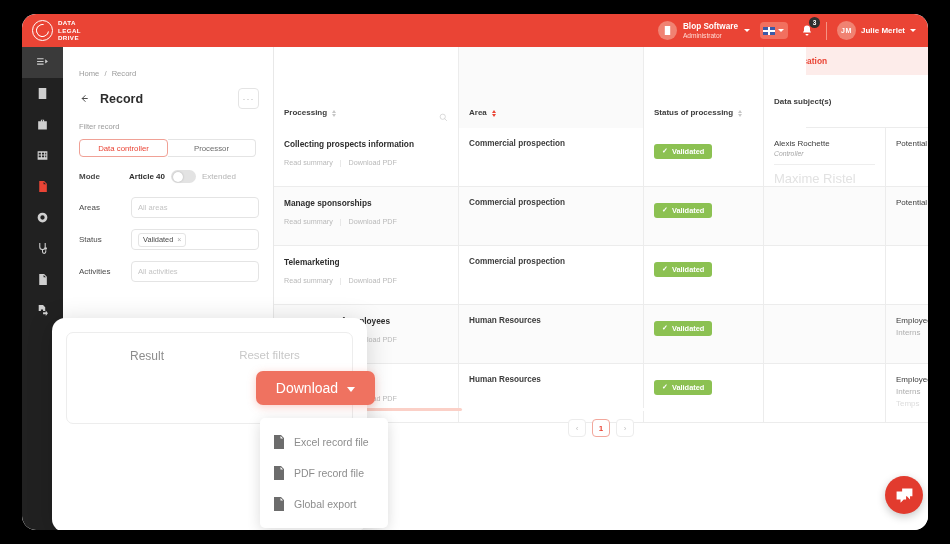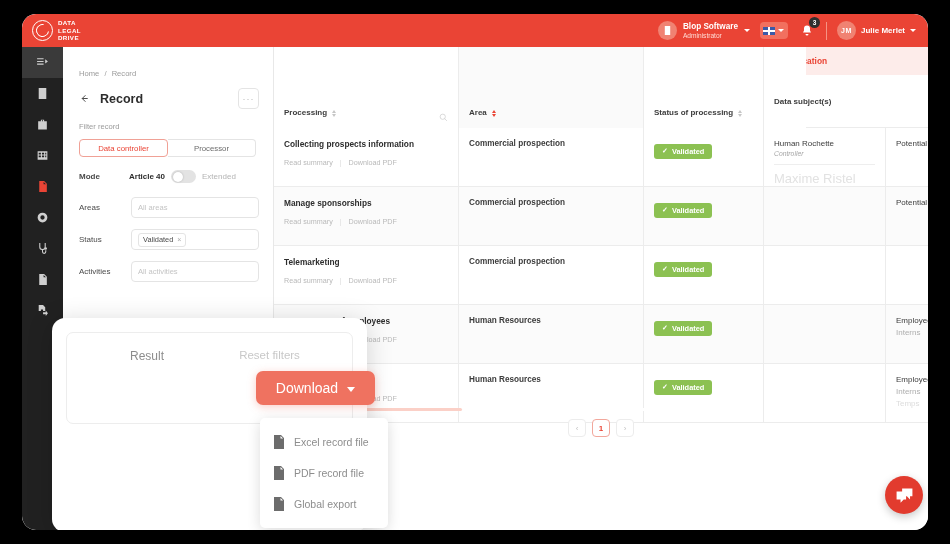--- a/index.html
+++ b/index.html
@@ -485,21 +485,21 @@
         <div class="cell" style="width:185px; height:58px">
           <div class="cell-area">Commercial prospection</div>
         </div>
         <div class="cell" style="width:120px; height:58px">
           <span class="pill">
             <span class="tick">✓</span>
             <span>Validated</span>
           </span>
         </div>
         <div class="cell" style="width:122px; height:58px">
-          <div class="person-name">Human Rochette</div>
+          <div class="person-name">Alexis Rochette</div>
           <div class="person-role">Controller</div>
           <div class="person-sep"></div>
           <div class="person-faded">Maxime Ristel</div>
         </div>
         <div class="cell" style="width:42px; height:58px; border-right:none">
           <div class="subject" style="white-space:nowrap">Potential clients</div>
         </div>
       </div>
 
       <div class="row alt">

